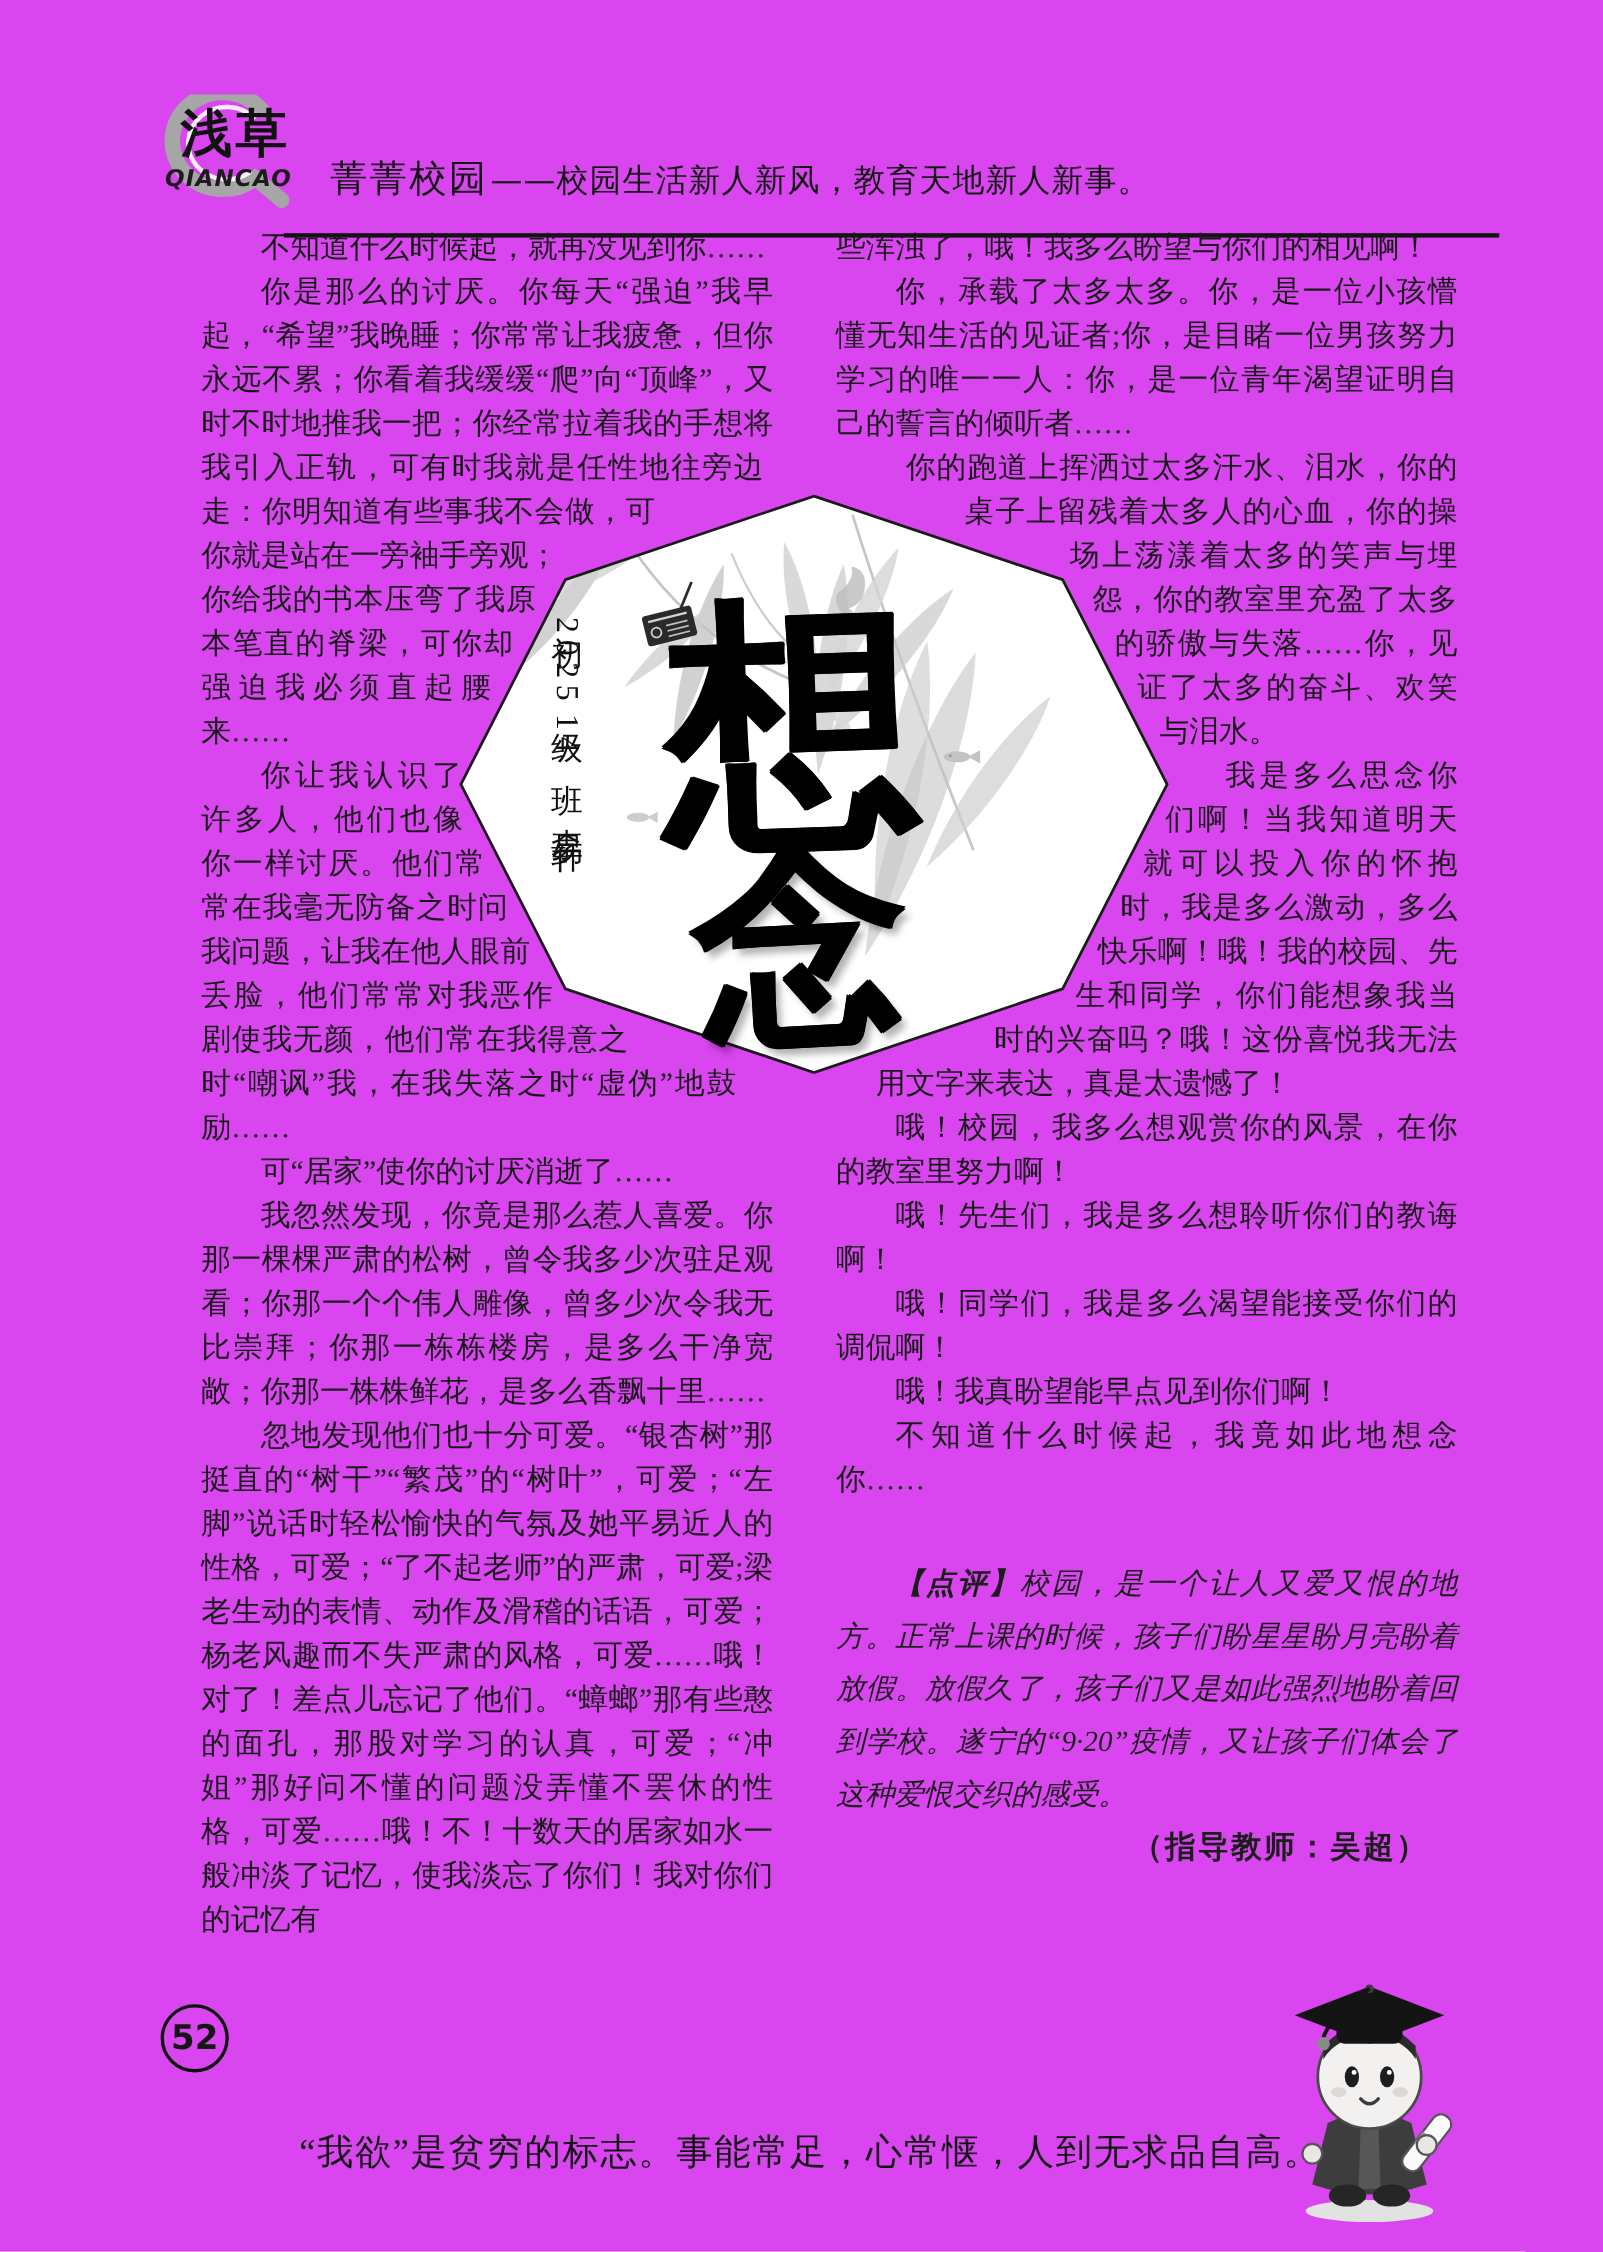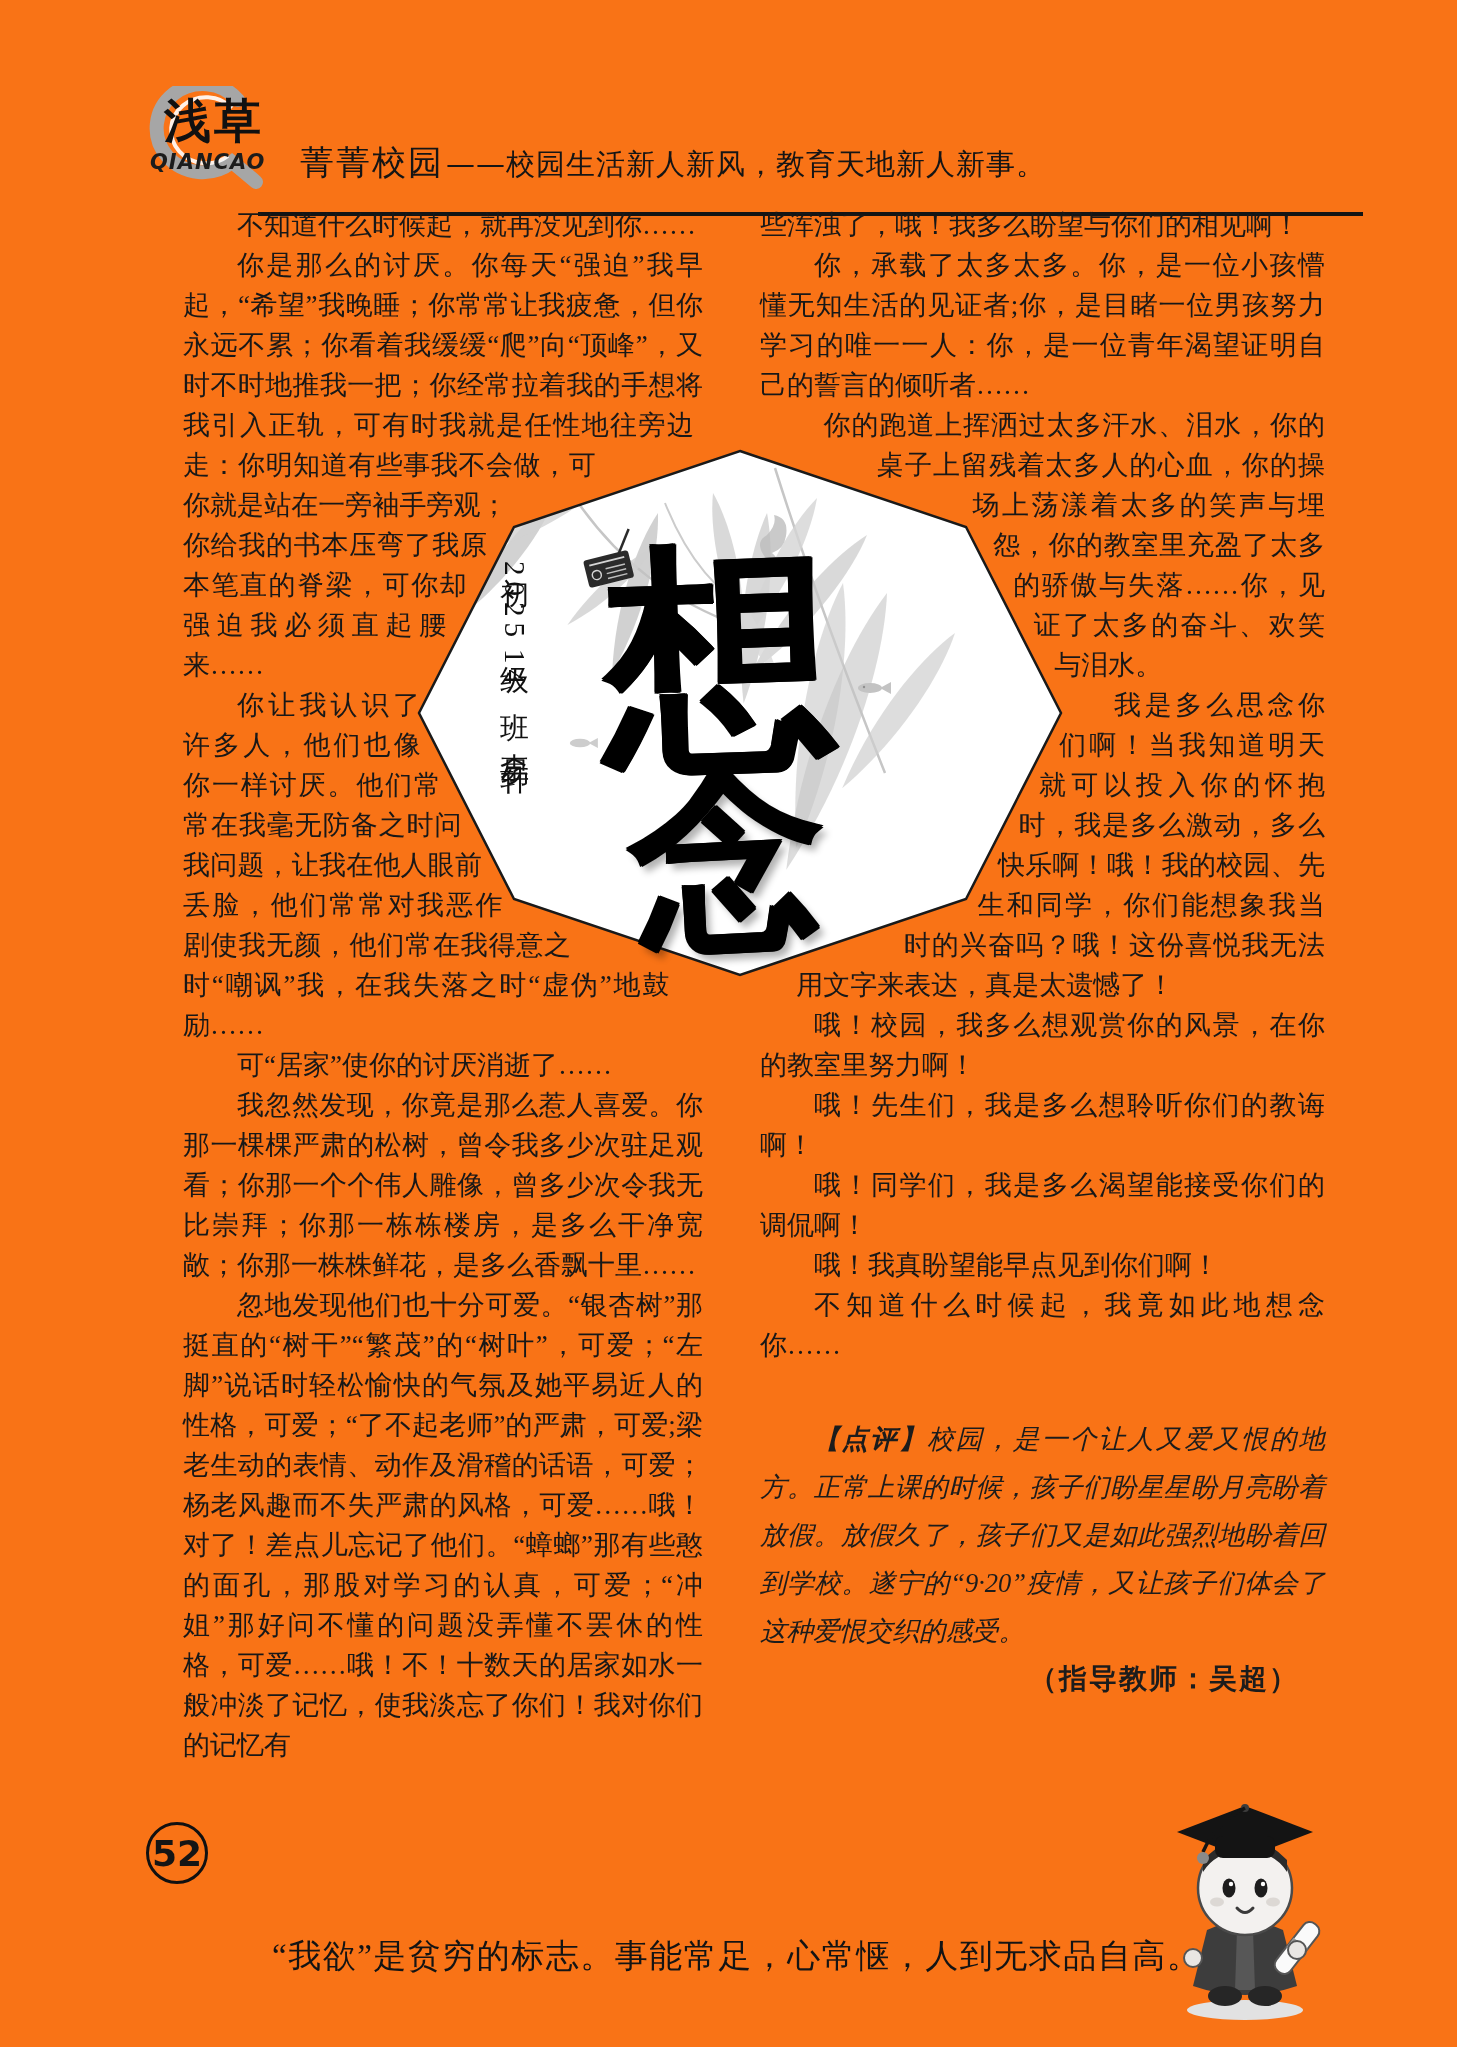--- a/index.html
+++ b/index.html
@@ -1,17 +1,17 @@
 <!DOCTYPE html>
 <html><head>
 <meta charset="utf-8">
 <style>
   html,body { margin:0; padding:0; background:#ffffff; }
   .page {
-    position:relative; width:1457px; height:2047px; background:#f97316;
+    position:relative; width:1457px; height:2047px; background:#d946ef;
     font-family:"Liberation Serif","DejaVu Serif",serif; color:#151515; overflow:hidden;
   }
 
   
   .logo { position:absolute; left:90px; top:86px; width:240px; height:115px; }
   .logo svg { position:absolute; left:0; top:0; }
   .logo-cn { position:absolute; left:74px; top:4px; font-size:47px; font-weight:900; letter-spacing:3px; color:#111; }
   .logo-en { position:absolute; left:60px; top:64px; font-family:"DejaVu Sans",sans-serif; font-style:italic; font-weight:700; font-size:21px; letter-spacing:1px; color:#1c1c1c; }
 
   .section-header { position:absolute; left:300px; top:140px; display:flex; align-items:baseline; white-space:nowrap; }
@@ -54,21 +54,21 @@
   .char-nian  { left:214px; top:318px; font-size:196px; transform:rotate(-3deg);
     text-shadow:2px 0 #000, 0 2px #000, 2px 2px #000, 6px 8px 7px rgba(0,0,0,0.30); }
   .byline-vertical { position:absolute; left:80px; top:112px; height:360px;
     writing-mode:vertical-rl; text-orientation:mixed; font-size:29px; letter-spacing:6px; color:#111; }
   .byline-author { margin-inline-start:34px; }
 
   
   .page-num {
     position:absolute; left:146px; top:1822px; width:56px; height:56px; border:3px solid #111;
     border-radius:50%; display:flex; align-items:center; justify-content:center;
-    font-family:"DejaVu Sans",sans-serif; font-weight:600; font-size:36px;
+    font-family:"DejaVu Sans",sans-serif; font-weight:600; font-size:31px;
   }
   .footer-quote { position:absolute; left:272px; top:1934px; font-family:Liberation Serif, serif;
     font-weight:500; font-size:33px; letter-spacing:1.5px; color:#141414; white-space:nowrap; }
   .mascot { position:absolute; left:1145px; top:1780px; width:200px; height:245px; }
 </style>
 </head>
 <body>
 
 <div class="page">
 

